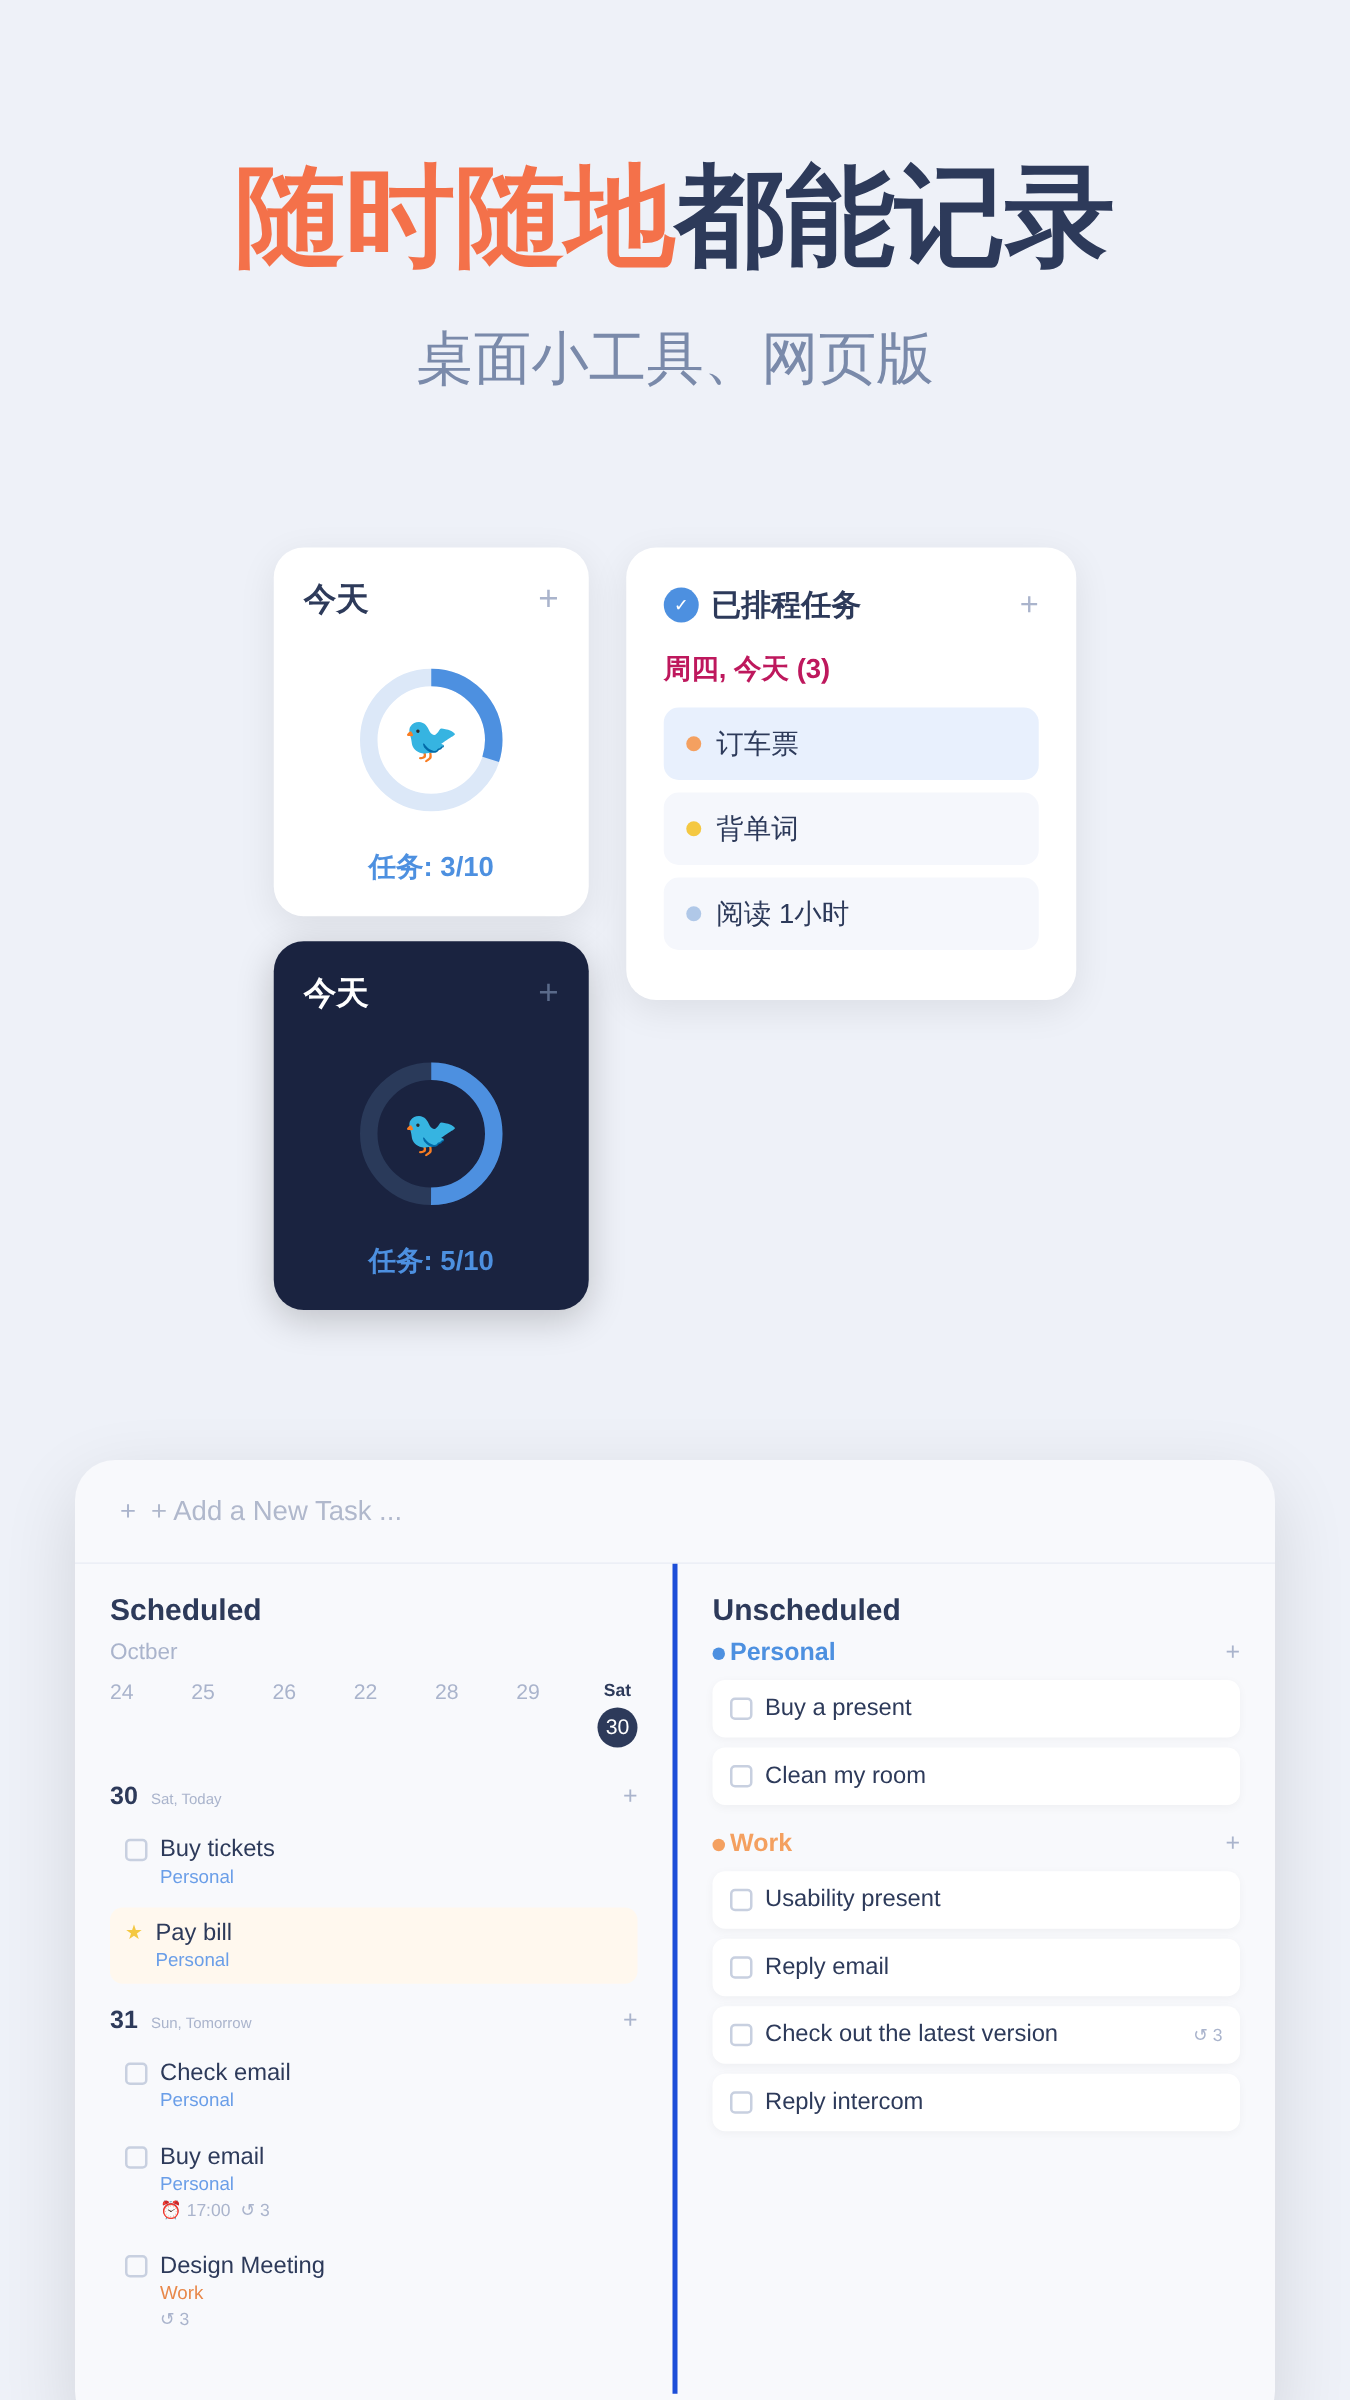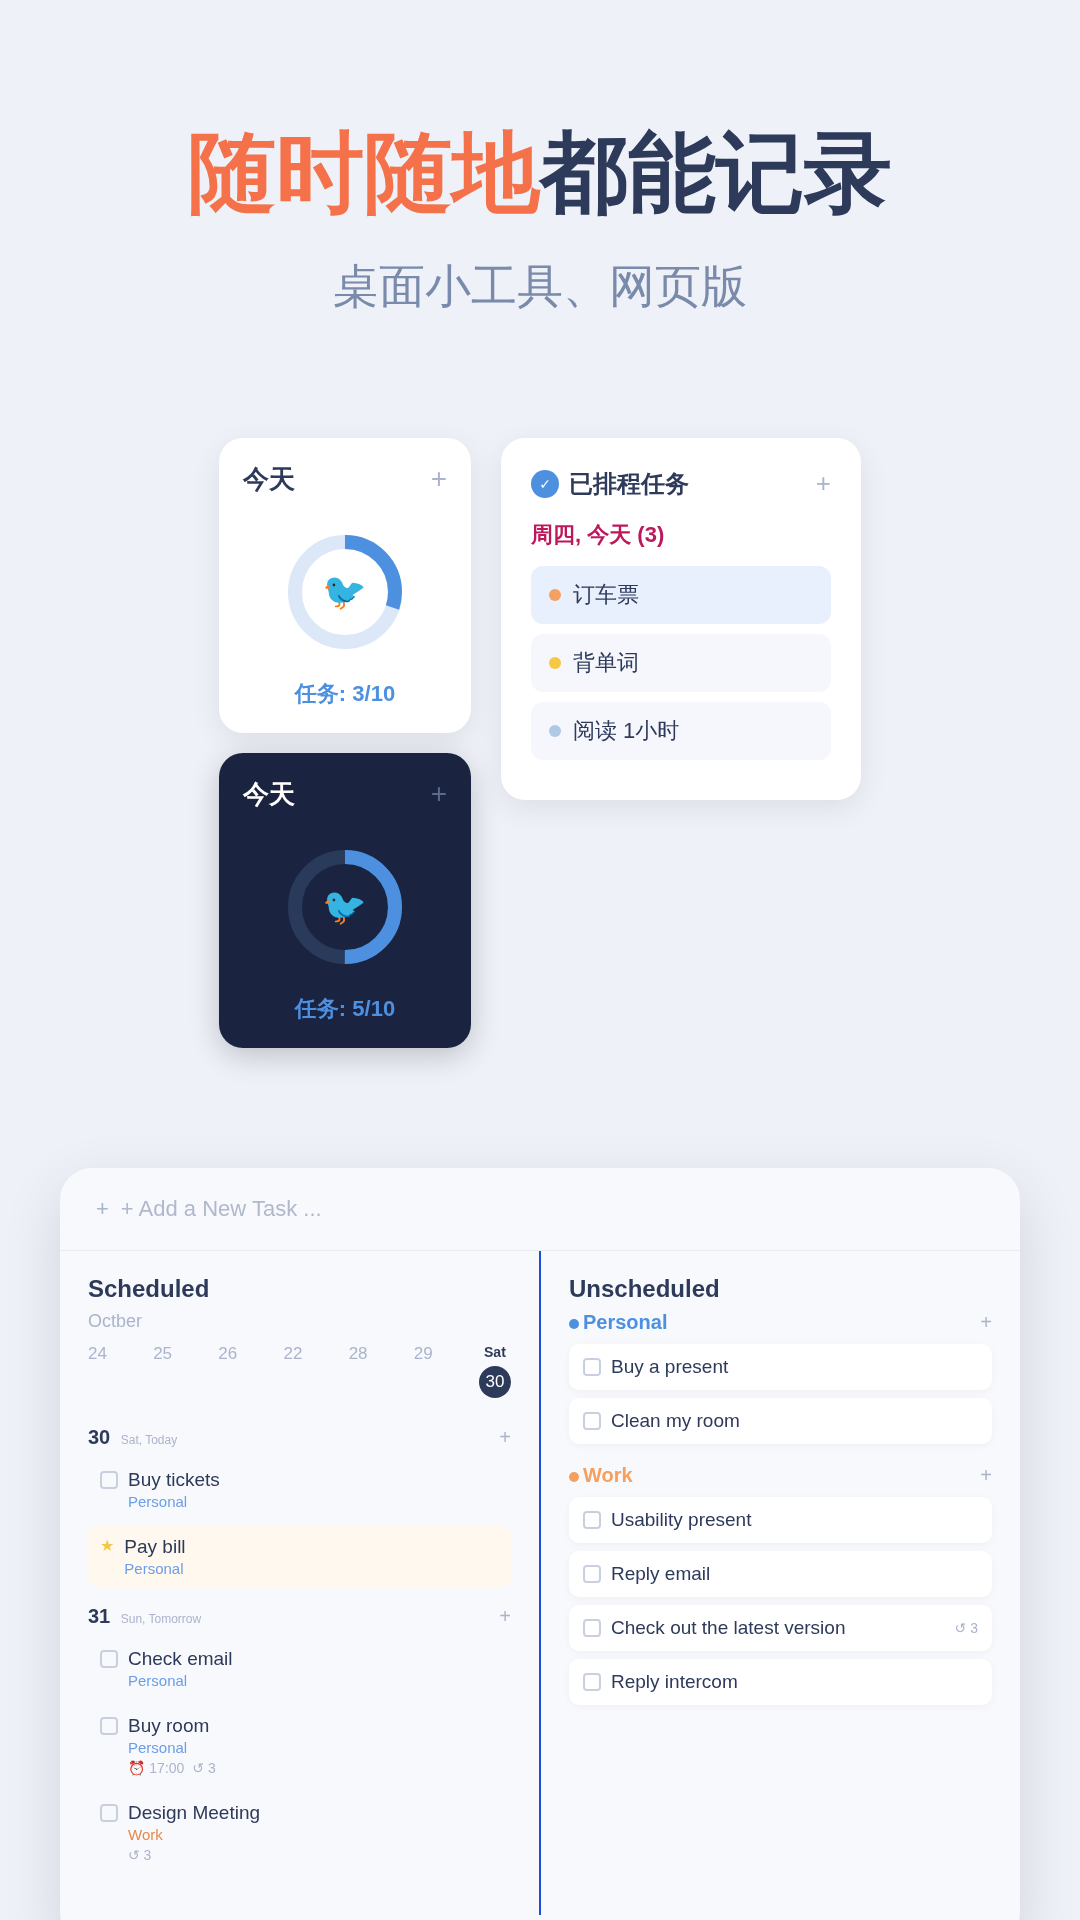--- a/index.html
+++ b/index.html
@@ -212,21 +212,21 @@
     
     .two-col {
       display: flex;
       gap: 0;
     }
 
     
     .col-scheduled {
       flex: 1;
       padding: 24px 28px;
-      border-right: 2px solid #1d4ed8;
+      border-right: 4px solid #1d4ed8;
     }
     .col-title {
       font-size: 24px;
       font-weight: 700;
       color: #2d3a5a;
       margin-bottom: 8px;
     }
     .month-label {
       font-size: 18px;
       color: #aab4cc;
@@ -552,21 +552,21 @@
             <div class="sched-task-checkbox"></div>
             <div class="sched-task-content">
               <div class="sched-task-name">Check email</div>
               <div class="sched-task-tag">Personal</div>
             </div>
           </div>
 
           <div class="sched-task">
             <div class="sched-task-checkbox"></div>
             <div class="sched-task-content">
-              <div class="sched-task-name">Buy room</div>
+              <div class="sched-task-name">Buy email</div>
               <div class="sched-task-tag">Personal</div>
               <div class="sched-task-meta">
                 <span>⏰ 17:00</span>
                 <span>↺ 3</span>
               </div>
             </div>
           </div>
 
           <div class="sched-task">
             <div class="sched-task-checkbox"></div>

